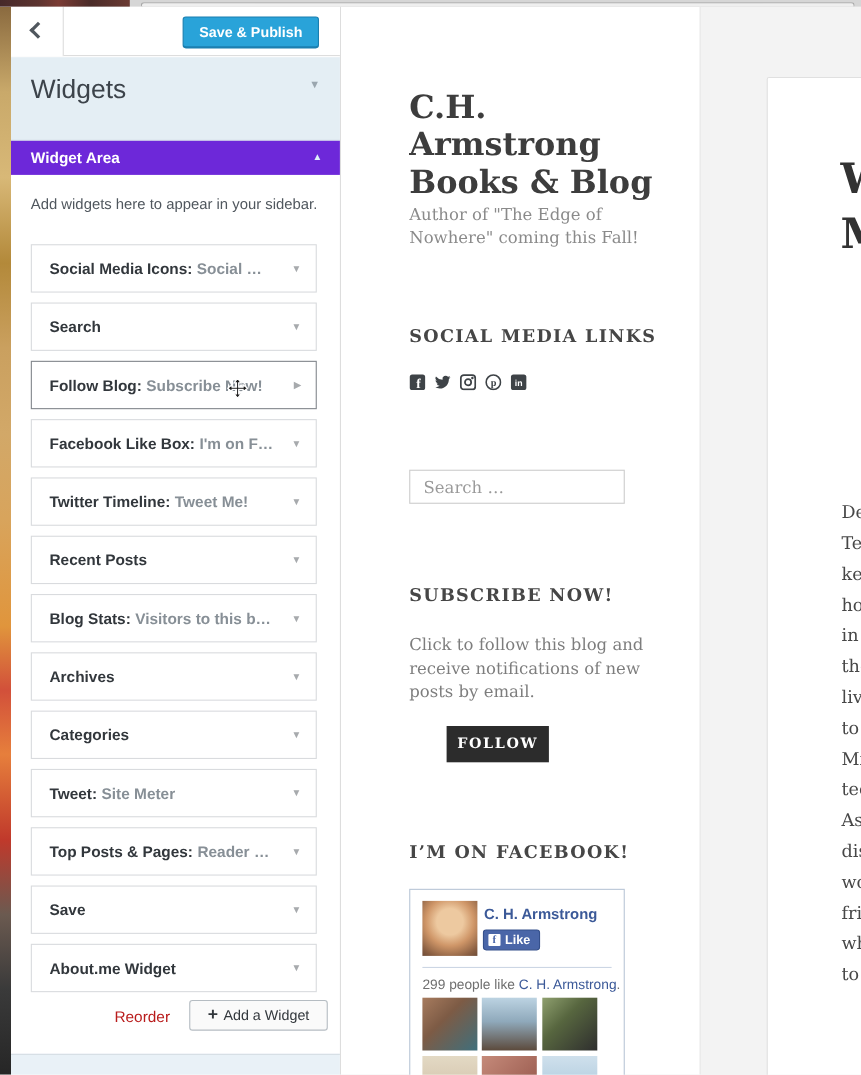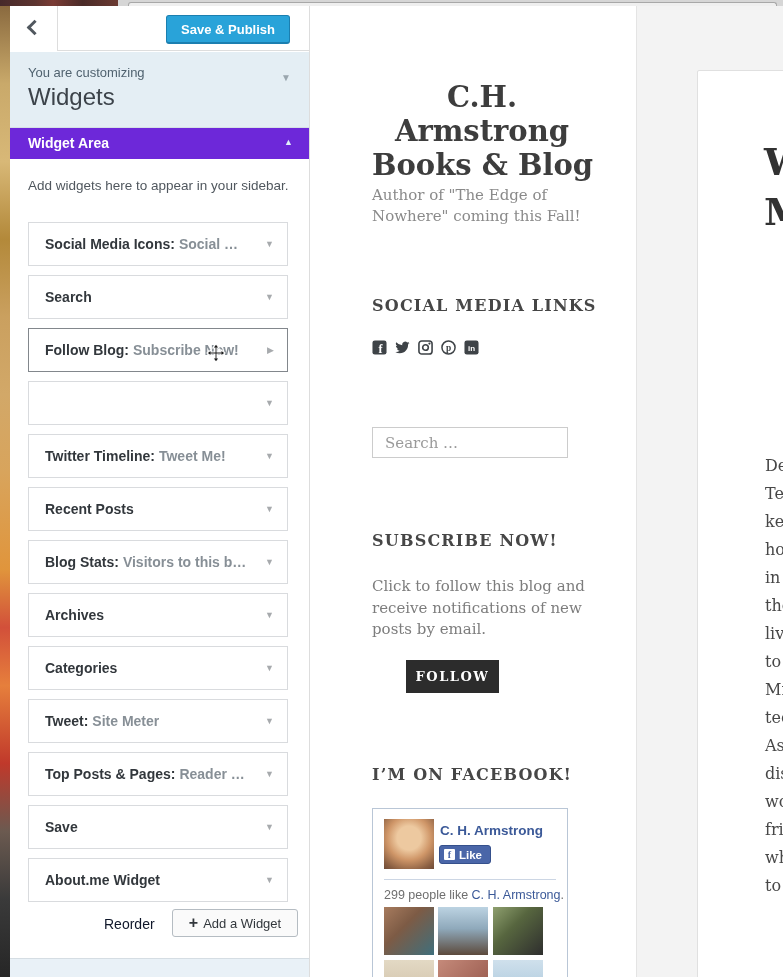--- a/index.html
+++ b/index.html
@@ -49,38 +49,38 @@
        line-height:19px; color:#50575e; }
 
   .widget-row { position:absolute; left:18px; width:260px; height:44px; background:#fff;
        border:1px solid #d9dbde; cursor:pointer; }
   .widget-row.selected { border-color:#82878c; }
   .w-title { position:absolute; left:16px; top:0; line-height:43px; font-size:14px;
        font-weight:bold; color:#32373c; white-space:nowrap; }
   .w-sub { font-weight:bold; color:#878f96; margin-left:4px; }
   .w-arrow { position:absolute; right:13px; top:0; line-height:43px; font-size:9px; color:#a7aaad; }
 
-  .reorder-link { position:absolute; left:94px; top:910px; font-size:14px; color:#0f172a;
+  .reorder-link { position:absolute; left:94px; top:910px; font-size:14px; color:#b91c1c;
        background:none; border:none; cursor:pointer; font-family:"Liberation Sans",sans-serif; }
   .add-widget-btn { position:absolute; left:162px; top:903px; width:126px; height:28px;
        background:#fafafa; border:1px solid #b5bcc2; border-radius:3px; font-size:13px;
        color:#32373c; cursor:pointer; text-align:center; line-height:26px;
        font-family:"Liberation Sans",sans-serif; }
   .add-widget-btn .plus { font-weight:bold; font-size:16px; margin-right:5px; color:#32373c; }
   .cust-footer-strip { position:absolute; left:0; bottom:0; width:100%; height:19px;
        background:#e9f1f7; border-top:1px solid #d5dde3; }
 
   
   .preview { position:absolute; left:310px; top:6px; width:473px; height:971px; background:#f3f3f3; }
   .preview-sidebar { position:absolute; left:0; top:0; width:327px; height:971px; background:#fff;
        border-right:1px solid #e4e4e4; }
 
   .site-title { position:absolute; left:62px; top:74px; width:220px; cursor:pointer; }
   .site-title div { font-size:29px; line-height:34px; font-weight:bold; color:#3d3d3d;
-       font-family:"DejaVu Serif",serif; white-space:nowrap;text-align:center; }
+       font-family:"DejaVu Serif",serif; white-space:nowrap; }
   .tagline { position:absolute; left:62px; top:179px; width:220px; }
   .tagline div { font-size:15px; line-height:21px; color:#8a8a8a; font-family:"DejaVu Serif",serif; white-space:nowrap; }
 
   .pv-heading { position:absolute; left:62px; font-size:16px; font-weight:bold; color:#464646;
        letter-spacing:1.2px; font-family:"DejaVu Serif",serif; white-space:nowrap; }
 
   .social-icons { position:absolute; left:62px; top:334px; display:flex; gap:8px; }
   .social-icons .icn { width:15px; height:15px; display:block; cursor:pointer; }
 
   .pv-search { position:absolute; left:62px; top:421px; width:196px; height:31px;
@@ -146,21 +146,20 @@
 <aside class="customizer">
 
   <div class="cust-header">
     <button class="back-btn">
       <span class="back-chevron"></span>
     </button>
     <button class="save-btn">Save &amp; Publish</button>
   </div>
 
   <div class="cust-info">
-    <div class="kicker">You are customizing</div>
     <h1 class="panel-title">Widgets</h1>
     <span class="info-arrow">▼</span>
   </div>
 
   <div class="section-bar">
     <span class="sec-title">Widget Area</span>
     <span class="sec-arrow">▲</span>
   </div>
 
   <p class="cust-desc">Add widgets here to appear in your sidebar.</p>
@@ -171,20 +170,21 @@
   </div>
   <div class="widget-row" style="top:269px">
     <span class="w-title"><span>Search</span><span class="w-sub"></span></span>
     <span class="w-arrow">▼</span>
   </div>
   <div class="widget-row selected" style="top:322px">
     <span class="w-title"><span>Follow Blog:</span><span class="w-sub">Subscribe Now!</span></span>
     <span class="w-arrow">▶</span>
   </div>
   <div class="widget-row" style="top:375px">
+    <span class="w-title"><span>Facebook Like Box:</span><span class="w-sub">I'm on F…</span></span>
     <span class="w-arrow">▼</span>
   </div>
   <div class="widget-row" style="top:428px">
     <span class="w-title"><span>Twitter Timeline:</span><span class="w-sub">Tweet Me!</span></span>
     <span class="w-arrow">▼</span>
   </div>
   <div class="widget-row" style="top:481px">
     <span class="w-title"><span>Recent Posts</span><span class="w-sub"></span></span>
     <span class="w-arrow">▼</span>
   </div>

